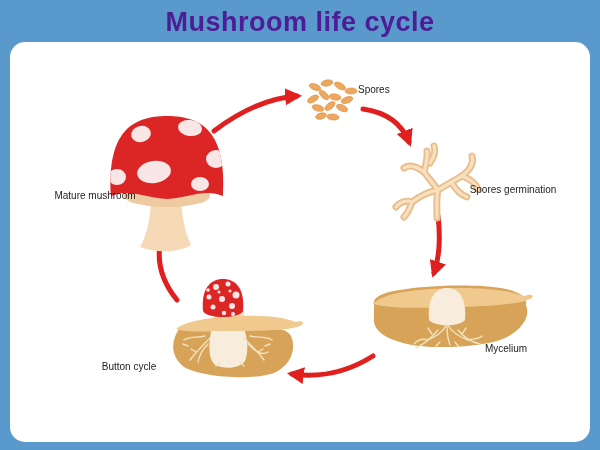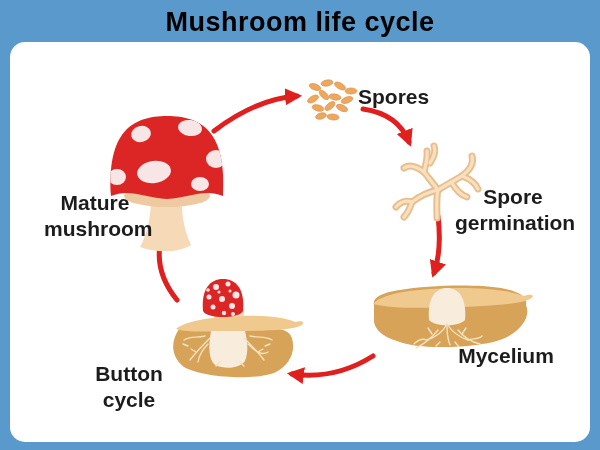--- a/index.html
+++ b/index.html
@@ -5,31 +5,31 @@
   html,body{margin:0;padding:0;}
   body{
     width:600px;height:450px;
     background:var(--background-blue,#5a99cc);
     font-family:"Liberation Sans", sans-serif;
     position:relative;overflow:hidden;
   }
   .header{
     position:absolute;top:3px;left:0;width:600px;height:38px;
     display:flex;align-items:center;justify-content:center;
-    color:#000000;font-size:27px;font-weight:bold;letter-spacing:0.5px;
+    color:#4c1d95;font-size:27px;font-weight:bold;letter-spacing:0.5px;
   }
   .panel{
     position:absolute;left:10px;top:42px;width:580px;height:400px;
     background:var(--panel-white,#ffffff);
     border-radius:15px;
   }
   .art{position:absolute;left:0;top:0;width:600px;height:450px;}
   .label{
     position:absolute;color:var(--label-black,#1c1c1c);
-    font-size:21px;font-weight:bold;line-height:1.22;text-align:center;
+    font-size:10px;font-weight:normal;line-height:1.22;text-align:center;
   }
   .lbl-spores{left:358px;top:84px;width:70px;text-align:left;}
   .lbl-germination{left:455px;top:184px;width:116px;}
   .lbl-mycelium{left:456px;top:343px;width:100px;}
   .lbl-button{left:73px;top:361px;width:112px;}
   .lbl-mature{left:44px;top:190px;width:102px;}
 
   
   .arrow{fill:none;stroke:var(--arrow-red,#e01f1f);stroke-width:5;stroke-linecap:round;}
   .arrow-fill{fill:var(--arrow-red,#e01f1f);}
@@ -184,16 +184,16 @@
       <circle class="spot" cx="224" cy="313" r="2.2"></circle>
       <circle class="spot" cx="208" cy="290" r="1.8"></circle>
       <circle class="spot" cx="233" cy="314" r="2"></circle>
       <circle class="spot" cx="219" cy="292" r="1.5"></circle>
       <circle class="spot" cx="230" cy="291" r="1.5"></circle>
     </g>
   </g>
 </svg>
 
 <div class="label lbl-spores">Spores</div>
-<div class="label lbl-germination">Spore germination</div>
+<div class="label lbl-germination">Spores germination</div>
 <div class="label lbl-mycelium">Mycelium</div>
 <div class="label lbl-button">Button cycle</div>
 <div class="label lbl-mature">Mature mushroom</div>
 
 </body></html>

